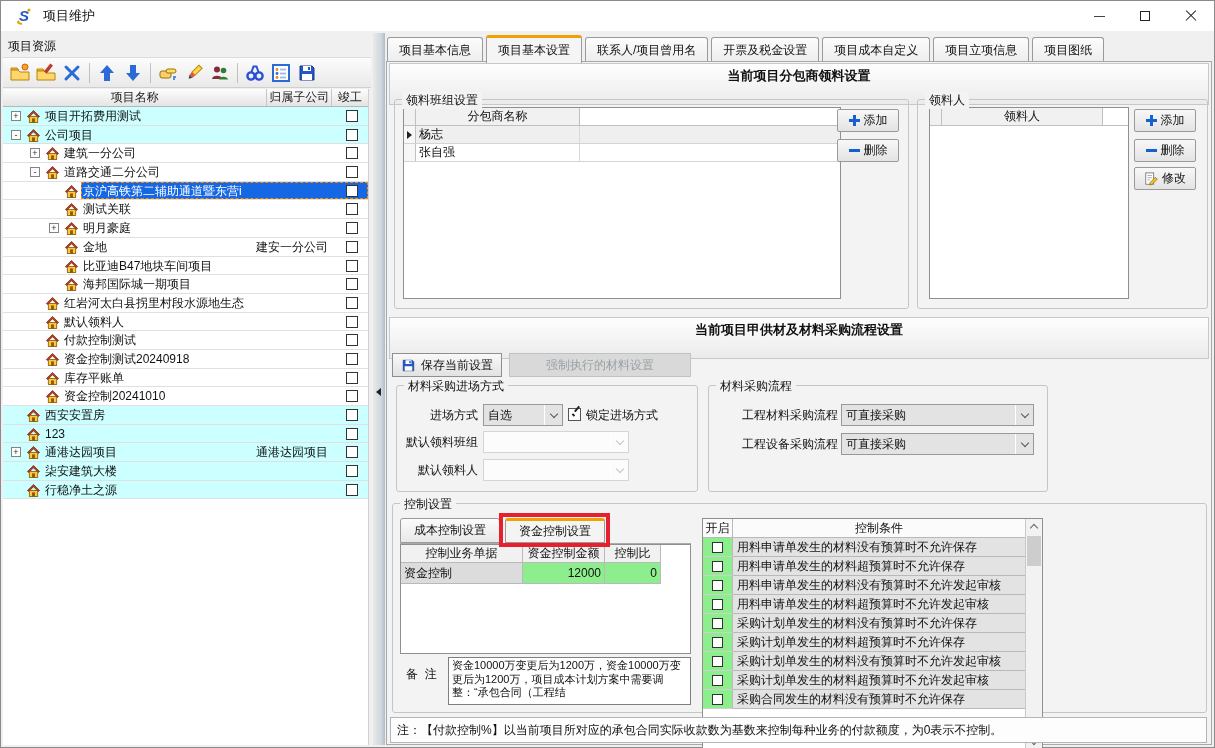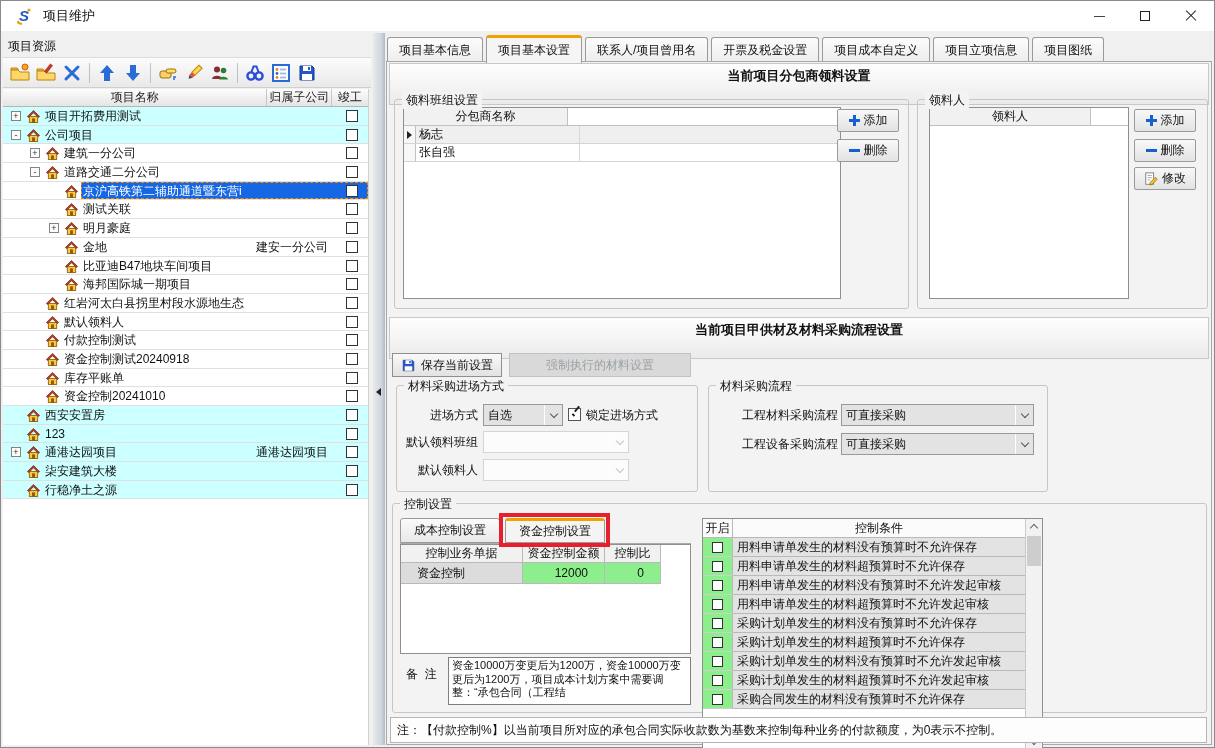--- a/index.html
+++ b/index.html
@@ -52,21 +52,21 @@
   .tabpage { position:absolute; left:385px; top:60px; right:2px; bottom:2px; border:1px solid #a8a8a8; background:#f3f3f3; }
 
   .sec-header { position:absolute; left:2px; right:2px; height:42px; background:linear-gradient(#fefefe,#ebebeb); border:1px solid #c8c8c8; text-align:center; line-height:24px; font-size:13px; font-weight:bold; }
 
   
   .grp { position:absolute; }
   .grp:before { content:""; position:absolute; left:0; right:0; top:7px; bottom:0; border:1px solid #c6c6c6; border-radius:3px; }
   .grp > .lbl { position:absolute; top:0; left:8px; background:#f3f3f3; padding:0 4px; z-index:1; font-size:12px; }
 
   .list-area { position:absolute; background:#fff; border:1px solid #8f8f8f; }
-  .list-head { display:flex; height:18px; border-bottom:1px solid #c0c0c0;flex-direction:column; }
+  .list-head { display:flex; height:18px; border-bottom:1px solid #c0c0c0; }
   .sel-col { width:12px; border-right:1px solid #c0c0c0; background:#f1f1f1; position:relative; }
   .head-col { background:#f1f1f1; border-right:1px solid #c0c0c0; text-align:center; line-height:17px; }
   .list-row { display:flex; height:18px; border-bottom:1px solid #d4d4d4; }
   .list-row .sel-col { background:#f7f7f7; }
   .list-row .cell { border-right:1px solid #d8d8d8; padding-left:3px; line-height:17px; }
   .list-row.current { background:#efefef; }
   .tri-right { position:absolute; left:3px; top:5px; width:0; height:0; border-top:4px solid transparent; border-bottom:4px solid transparent; border-left:5px solid #222; }
 
   .btn { position:absolute; width:62px; height:23px; border:1px solid #9a9a9a; border-radius:2px; background:linear-gradient(#f8f8f8,#e3e3e3); display:flex; align-items:center; justify-content:center; gap:4px; font-size:12px; }
   .plus-ico { position:relative; width:11px; height:11px; }
@@ -89,21 +89,21 @@
   .checkbox.checked:before { content:""; position:absolute; left:2.5px; top:5px; width:3px; height:1.8px; background:#222; transform:rotate(45deg); }
   .checkbox.checked:after { content:""; position:absolute; left:4.5px; top:2px; width:6.5px; height:1.8px; background:#222; transform:rotate(-50deg); transform-origin:left top; }
 
   
   .ctab { position:absolute; height:25px; border:1px solid #9a9a9a; border-radius:3px 3px 0 0; background:linear-gradient(#fbfbfb,#e8e8e8); line-height:23px; padding:0 13px; font-size:12px; }
   .ctab.selected { border-top:3px solid #f0a000; background:#f4f4f4; line-height:20px; z-index:2; }
   .red-annot { position:absolute; border:4px solid #e8202e; z-index:6; pointer-events:none; }
   .ctl-table-area { position:absolute; background:#fff; border:1px solid #8f8f8f; }
   .ctl-hrow,.ctl-drow { display:flex; }
   .ctl-hcell { height:18px; background:#f1f1f1; border-right:1px solid #b9b9b9; border-bottom:1px solid #b9b9b9; text-align:center; line-height:17px; font-size:12px; }
-  .ctl-dcell { height:21px; border-right:1px solid #b9b9b9; border-bottom:1px solid #b9b9b9; line-height:20px; font-size:12px; padding:0 16px; }
+  .ctl-dcell { height:21px; border-right:1px solid #b9b9b9; border-bottom:1px solid #b9b9b9; line-height:20px; font-size:12px; padding:0 3px; }
   .green { background:#8cee8c; text-align:right; }
   .namecell { background:#dcdcdc; }
 
   .remark-lbl { position:absolute; font-size:12px; white-space:pre; }
   .remark-box { position:absolute; border:1px solid #7f7f7f; background:#fff; font-size:11px; line-height:13.5px; padding:1px 3px; overflow:hidden; }
 
   .cond-grid { position:absolute; border:1px solid #8f8f8f; background:#fff; overflow:hidden; }
   .cond-inner { position:absolute; left:0; top:0; right:17px; bottom:0; overflow:hidden; }
   .cond-hrow { display:flex; height:19px; border-bottom:1px solid #b9b9b9; }
   .cond-hopen { width:30px; border-right:1px solid #b9b9b9; text-align:center; line-height:18px; background:#fbfbfb; }

